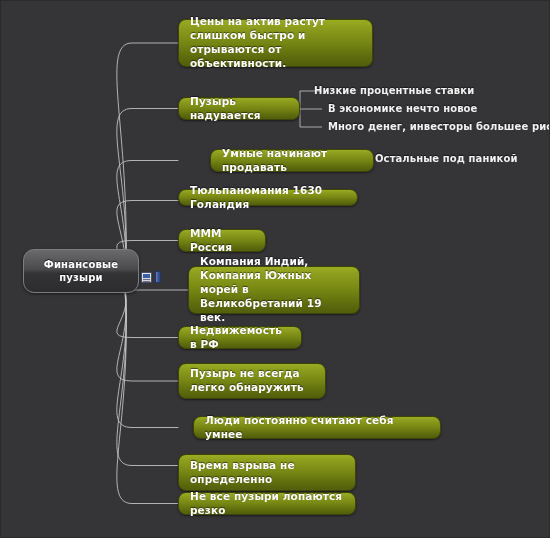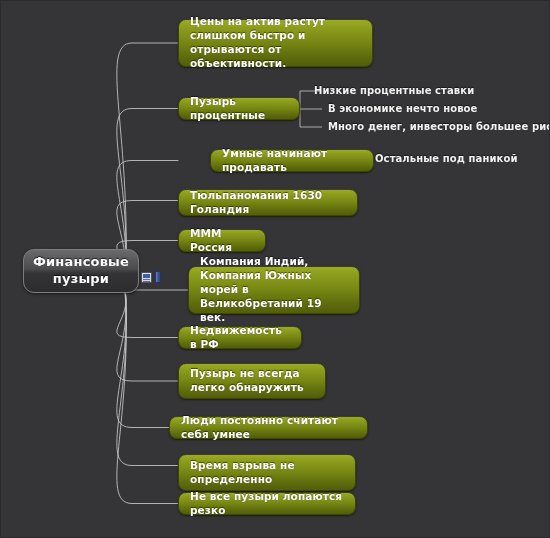--- a/index.html
+++ b/index.html
@@ -30,21 +30,21 @@
     box-sizing: border-box;
     border-radius: 11px;
     background: linear-gradient(to bottom, #6a6a6c 0%, #4b4b4d 45%, #343436 55%, #2c2c2e 100%);
     border: 1px solid #7d7d80;
     box-shadow: 0 1px 3px rgba(0,0,0,0.55);
     display: flex;
     align-items: center;
     justify-content: center;
     text-align: center;
     color: #ffffff;
-    font-size: 13px;
+    font-size: 10px;
     font-weight: bold;
     line-height: 1.3;
     letter-spacing: 0.2px;
     text-shadow: 0 -1px 1px rgba(0,0,0,0.7);
     padding: 2px 6px;
   }
 
   
   .node {
     position: absolute;
@@ -142,49 +142,49 @@
 
   <div class="root-node" style="left: 22px; top: 248px; width: 116px; height: 44px;">
     <span>Финансовые пузыри</span>
   </div>
 
   <div id="nodes-layer">
       <div class="node multiline" style="left: 177px; top: 18px; width: 195px; height: 48px;">
         <span>Цены на актив растут слишком быстро и отрываются от объективности.</span>
       </div>
       <div class="node" style="left: 177px; top: 96px; width: 122px; height: 23px;">
-        <span>Пузырь процентные</span>
+        <span>Пузырь надувается</span>
       </div>
       <div class="leaf" style="left: 313px; top: 84px;">Низкие процентные ставки</div>
       <div class="leaf" style="left: 327px; top: 102px;">В экономике нечто новое</div>
       <div class="leaf" style="left: 327px; top: 120px;">Много денег, инвесторы большее рискуют</div>
       <div class="node" style="left: 177px; top: 148px; width: 164px; height: 23px; margin-left: 32px;">
         <span>Умные начинают продавать</span>
       </div>
       <div class="leaf" style="left: 374px; top: 152px;">Остальные под паникой</div>
-      <div class="node" style="left: 177px; top: 188px; width: 180px; height: 27px;">
+      <div class="node" style="left: 177px; top: 188px; width: 180px; height: 17px;">
         <span>Тюльпаномания 1630 Голандия</span>
       </div>
       <div class="node" style="left: 177px; top: 228px; width: 88px; height: 23px;">
         <span>МММ Россия</span>
       </div>
       <div class="node multiline" style="left: 187px; top: 265px; width: 172px; height: 48px;">
         <span>Компания Индий, Компания Южных морей в Великобретаний 19 век.</span>
       </div>
       <div class="icon-group" style="left: 140px; top: 270px;">
         <div class="ico-note"></div>
         <div class="ico-book"></div>
       </div>
       <div class="node" style="left: 177px; top: 325px; width: 124px; height: 23px; border-radius: 8px;">
         <span>Недвижемость в РФ</span>
       </div>
       <div class="node multiline" style="left: 177px; top: 362px; width: 148px; height: 36px;">
         <span>Пузырь не всегда легко обнаружить</span>
       </div>
-      <div class="node" style="left: 168px; top: 415px; width: 199px; height: 23px; justify-content: center;">
+      <div class="node" style="left: 192px; top: 415px; width: 248px; height: 23px; justify-content: center;">
         <span>Люди постоянно считают себя умнее</span>
       </div>
       <div class="node" style="left: 177px; top: 453px; width: 178px; height: 37px;">
         <span>Время взрыва не определенно</span>
       </div>
       <div class="node" style="left: 177px; top: 491px; width: 178px; height: 23px;">
         <span>Не все пузыри лопаются резко</span>
       </div>
     </div>
 

